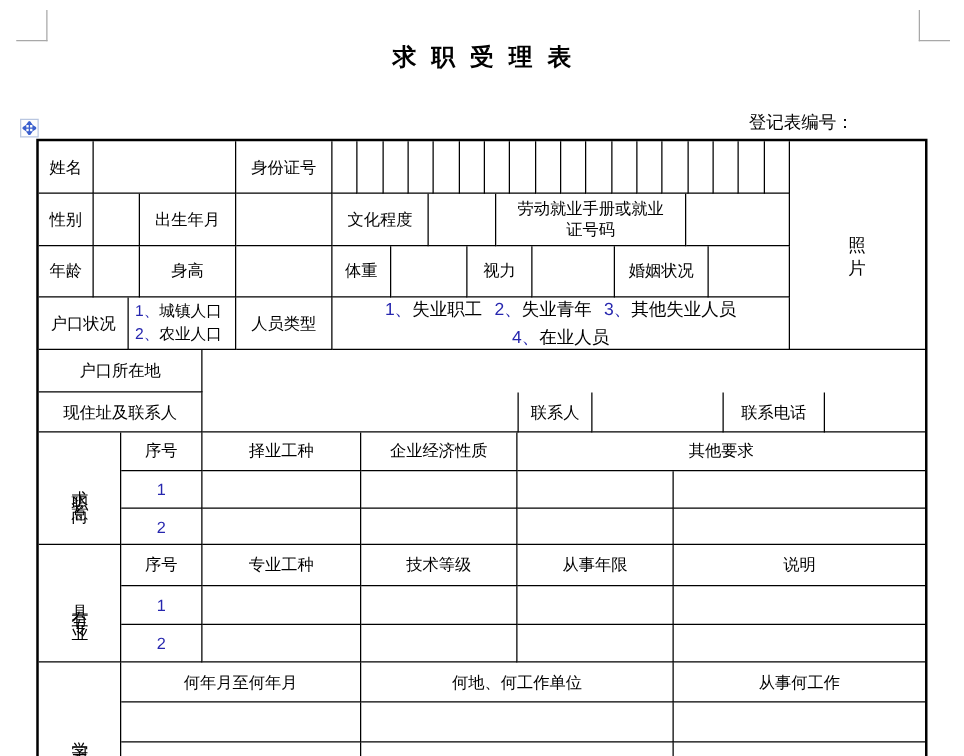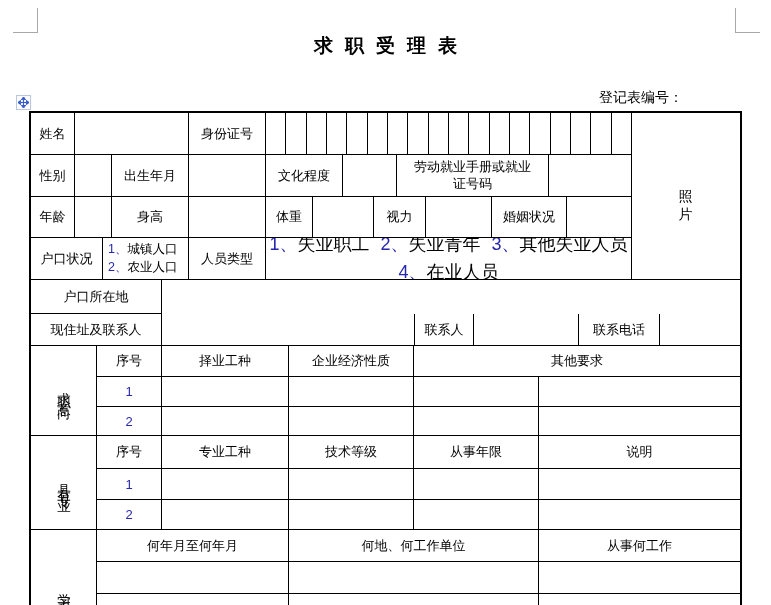--- a/index.html
+++ b/index.html
@@ -38,21 +38,21 @@
   .top-block{display:flex;}
   .rows-left{width:601px;flex-shrink:0;}
   .photo{flex:1;border-bottom:1px solid #000;box-sizing:border-box;
     display:flex;align-items:center;justify-content:center;}
   .vtext{writing-mode:vertical-lr;text-orientation:upright;}
   .photo .vtext{letter-spacing:18px;font-size:14px;}
   .vlabel{letter-spacing:5px;font-size:13.5px;}
   .idcells{display:flex;flex:1;}
   .idcell{flex:1;border-right:1px solid #000;border-bottom:1px solid #000;box-sizing:border-box;}
   .prelines{white-space:pre-line;line-height:1.25;}
-  .opts{font-size:18px;line-height:1.55;text-align:center;}
+  .opts{font-size:14px;line-height:1.55;text-align:center;}
   .num{color:#2626AE;font-style:normal;}
   .optitem{margin:0 3px;white-space:nowrap;}
   .hukou-opts{flex-direction:column;align-items:flex-start;padding-left:5px;line-height:1.4;font-size:12.5px;justify-content:center;}
   .loc-cell{position:relative;}
   .loc{position:absolute;top:50%;transform:translateY(-50%);white-space:nowrap;}
   .section{display:flex;}
   .sec-rows{flex:1;display:flex;flex-direction:column;}
   .flexfill{flex:1;}
 </style>
 </head>

